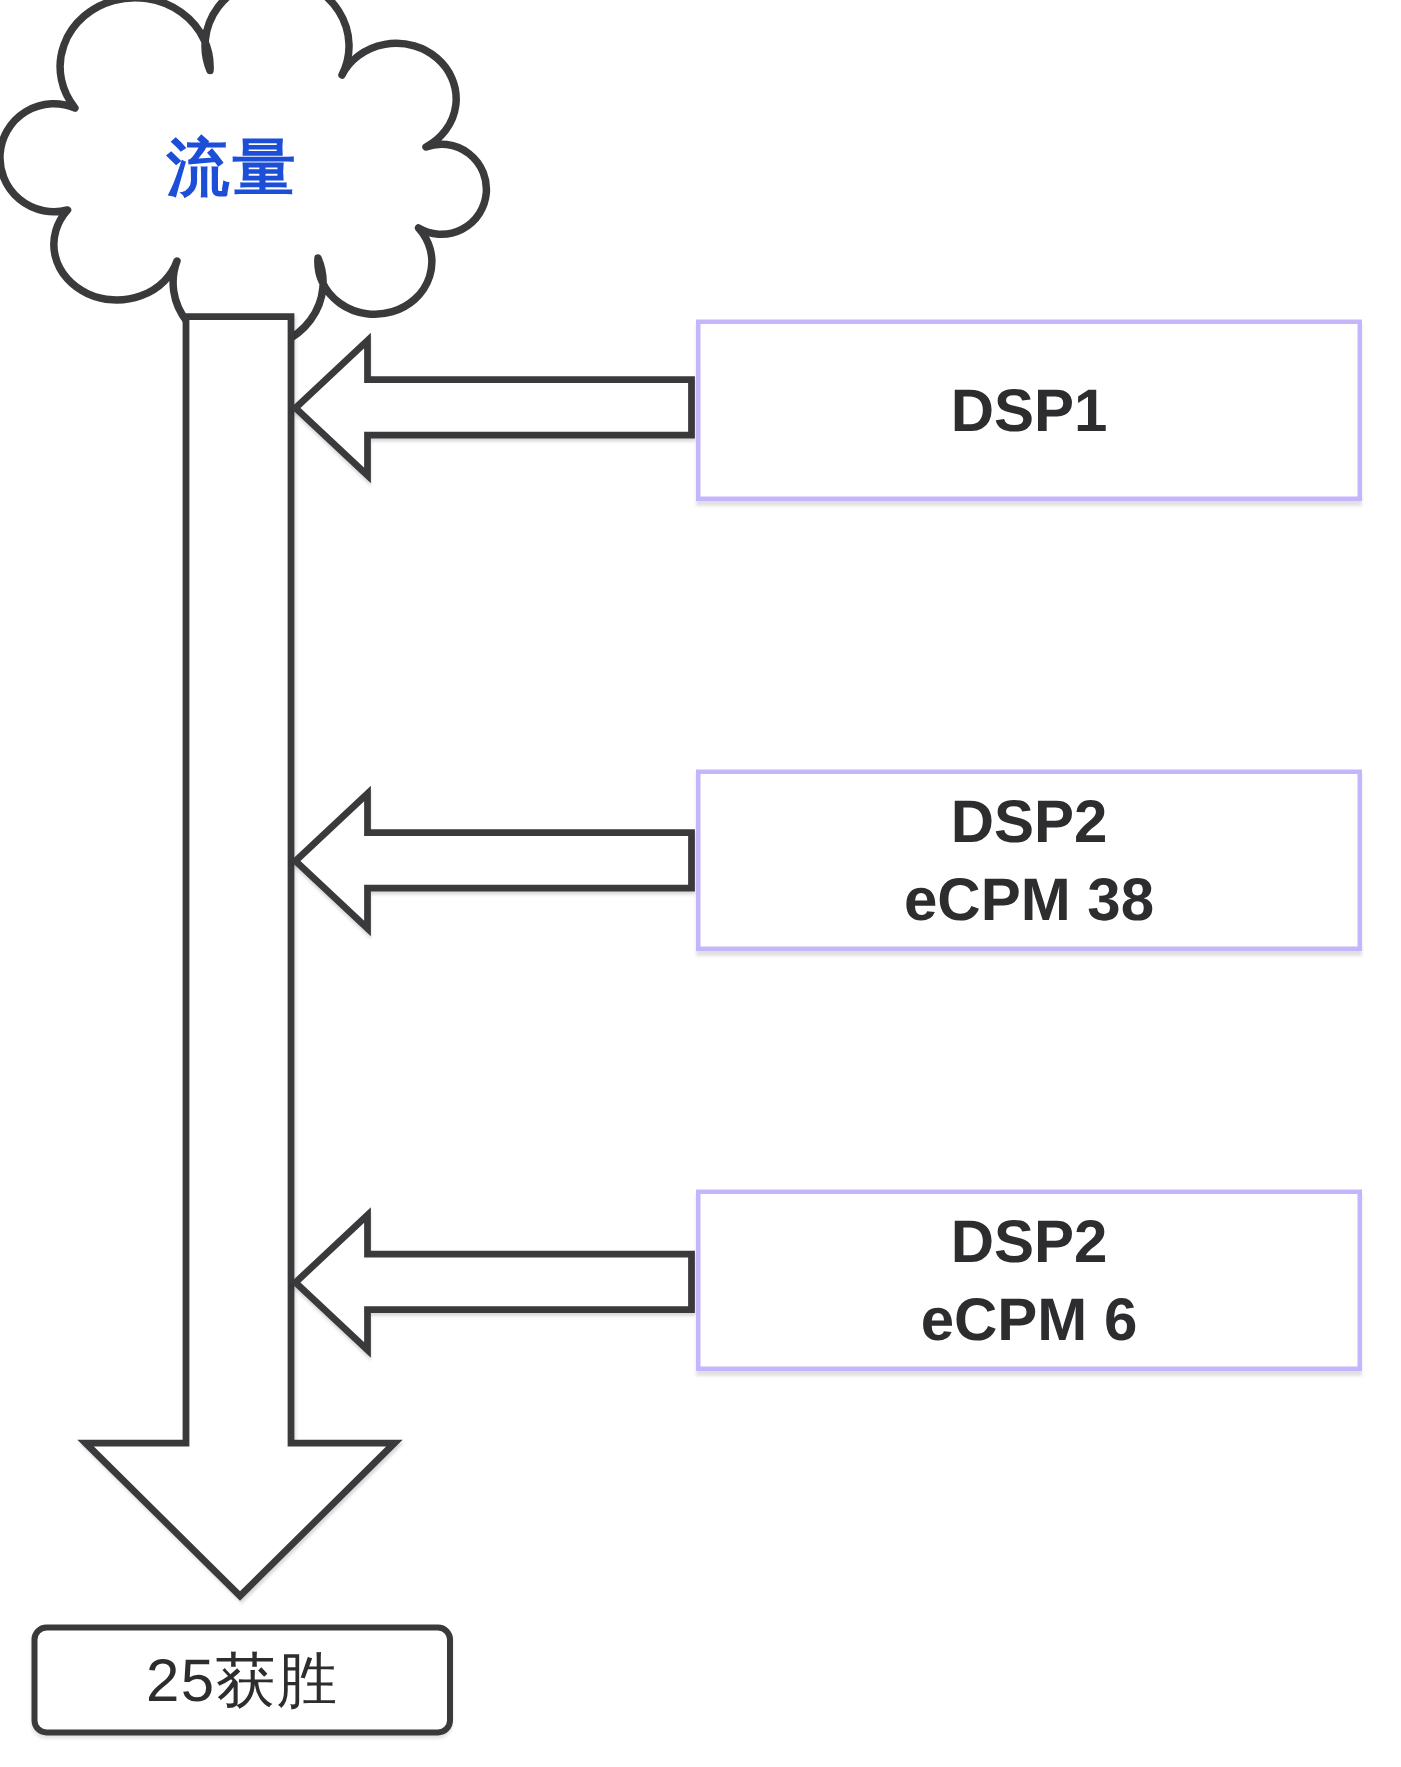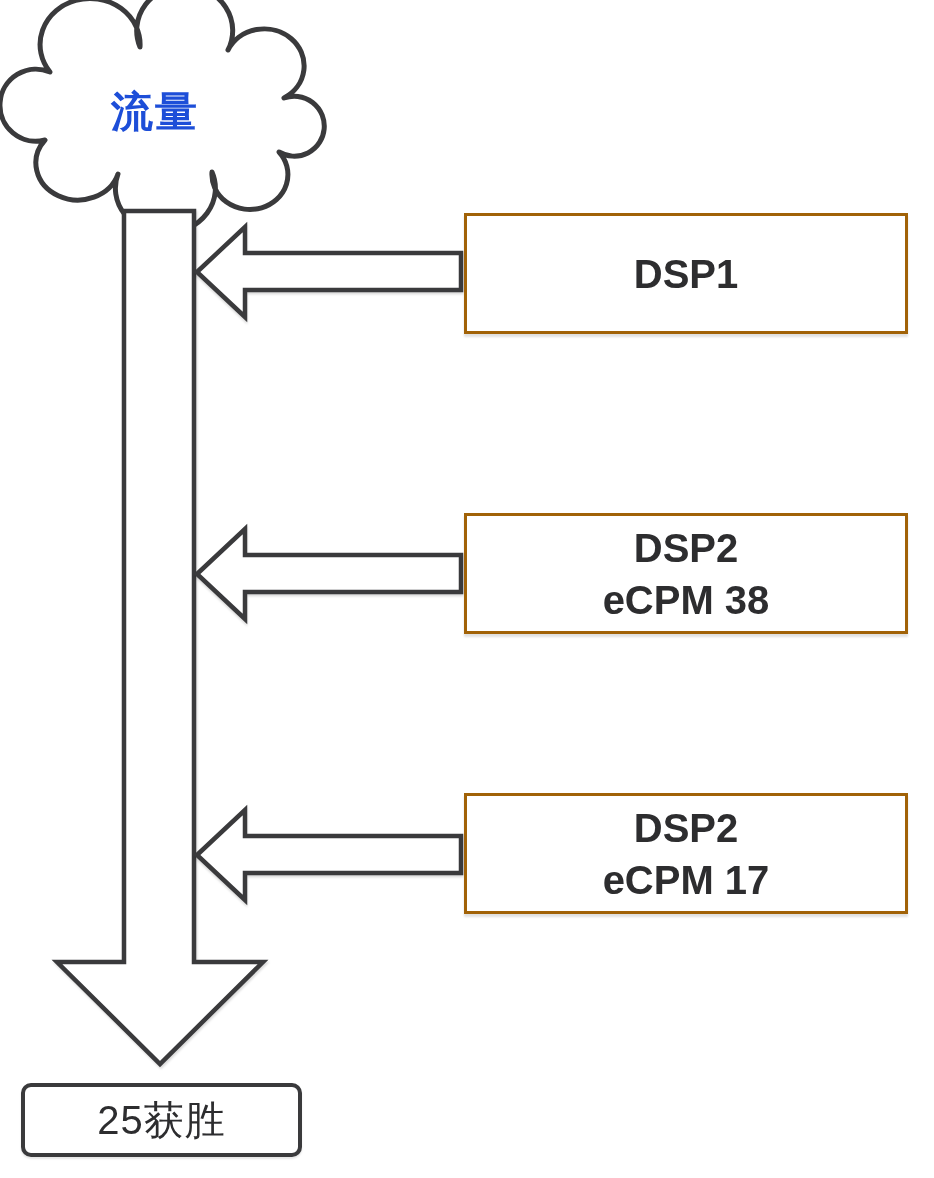--- a/index.html
+++ b/index.html
@@ -37,21 +37,21 @@
     font-size: 42px;
     font-weight: 700;
     letter-spacing: 2px;
     color: #1d4ed8;
   }
   .dsp-box {
     position: absolute;
     left: 464px;
     width: 444px;
     height: 121px;
-    border: 3px solid #a16207;
+    border: 3px solid #c4b5fd;
     background: #ffffff;
     box-sizing: border-box;
     display: flex;
     flex-direction: column;
     align-items: center;
     justify-content: center;
     font-size: 40px;
     font-weight: 600;
     line-height: 1.3;
     box-shadow: 0 3px 2px rgba(0,0,0,0.12);
@@ -112,20 +112,20 @@
 
   <div class="dsp-box b1">
     <span>DSP1</span>
   </div>
   <div class="dsp-box b2">
     <span>DSP2</span>
     <span>eCPM 38</span>
   </div>
   <div class="dsp-box b3">
     <span>DSP2</span>
-    <span>eCPM 17</span>
+    <span>eCPM 6</span>
   </div>
 
   <div class="winner-box">
     <span>25获胜</span>
   </div>
 
 </div>
 
 </body></html>

